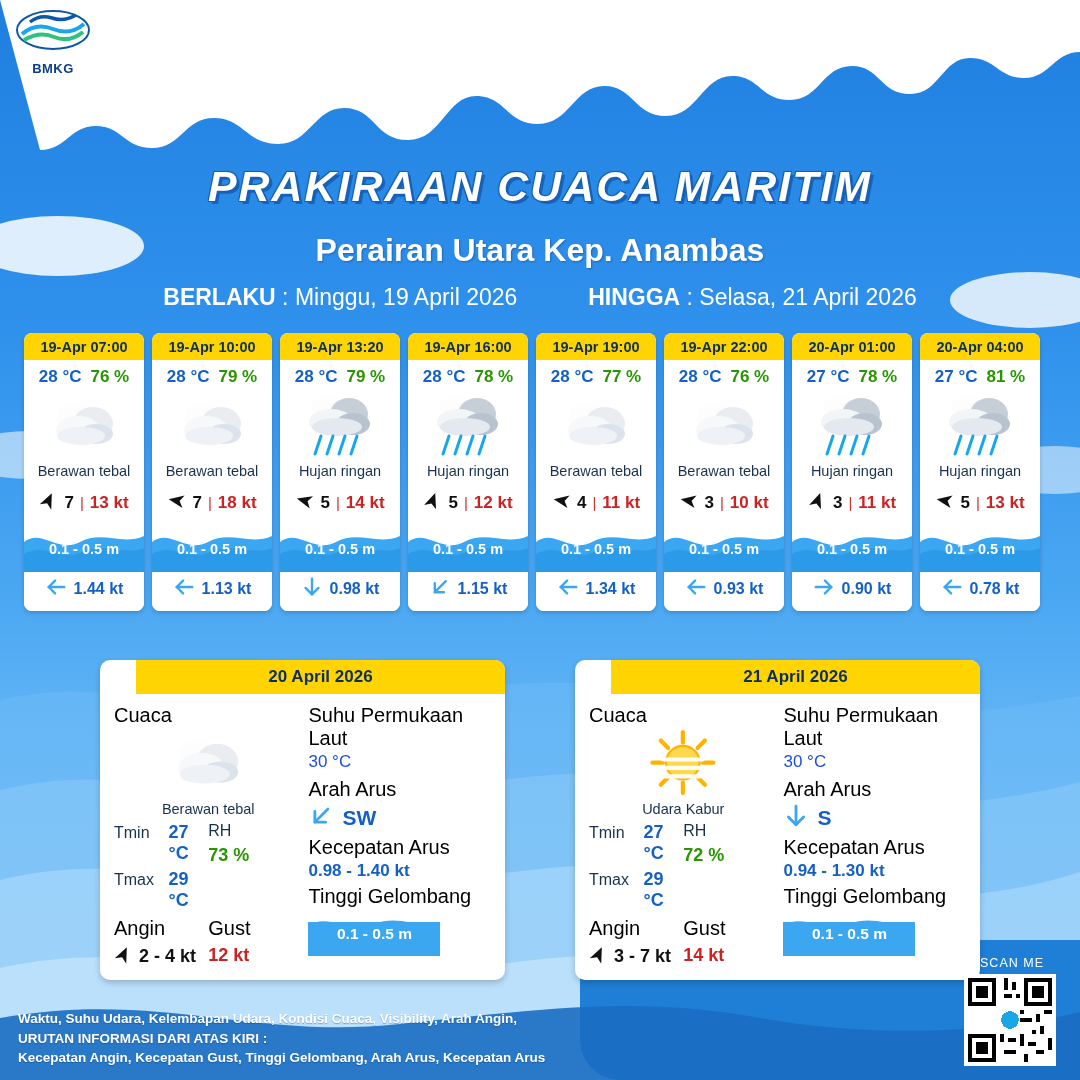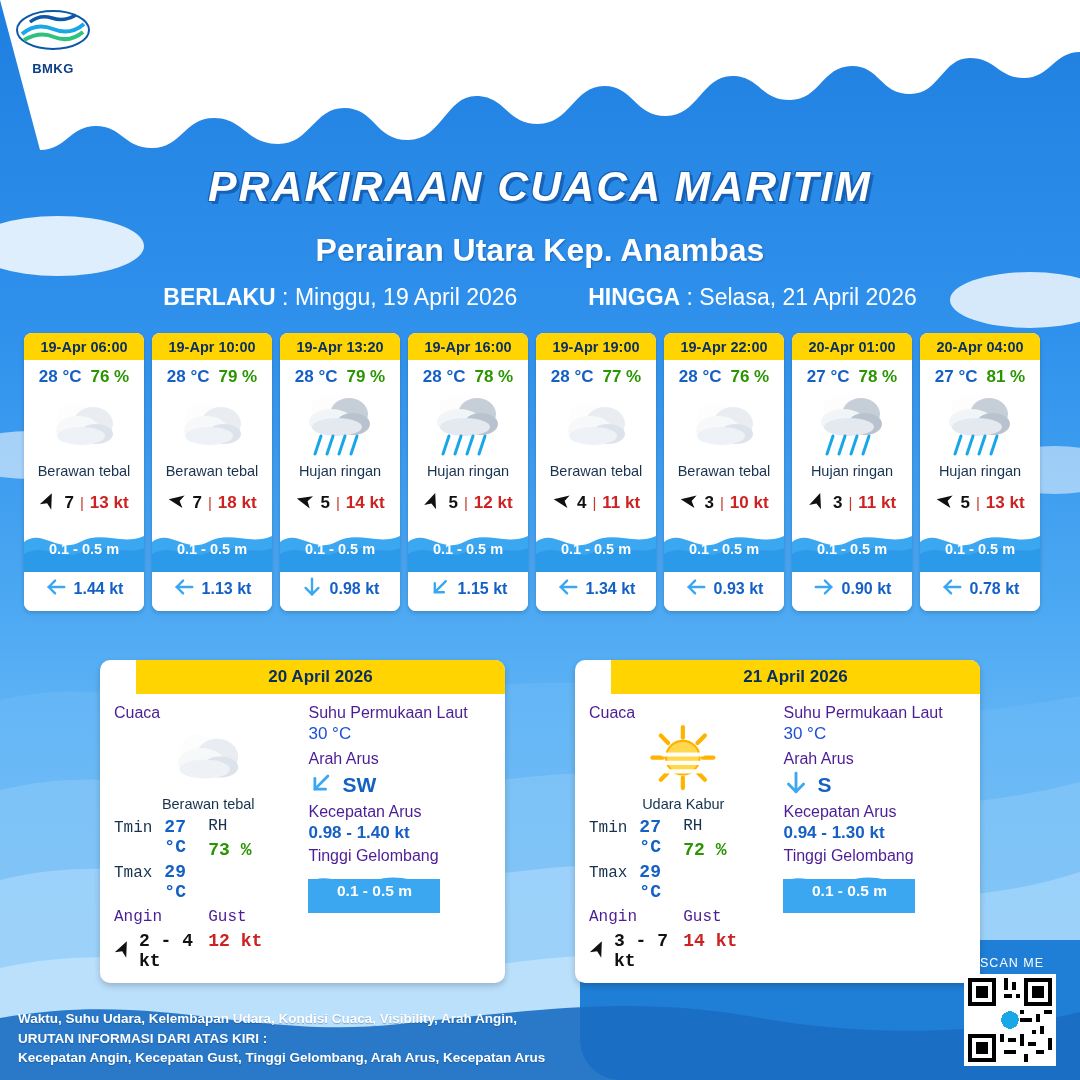--- a/index.html
+++ b/index.html
@@ -78,30 +78,30 @@
   .cur-row { display: flex; align-items: center; justify-content: center; gap: 7px; padding: 4px 16px 9px; background:#fff; }
   .cur-kt { font-size: 16px; color: #1560c4; font-weight: bold; }
 
   
   .daily { position: absolute; top: 660px; display: flex; gap: 70px; left: 100px; }
   .panel { width: 405px; background: #ffffff; border-radius: 10px; overflow: hidden; box-shadow: 0 3px 6px rgba(0,0,0,.2); }
   .panel-head { background: #ffd400; color: #0a2f5e; font-weight: bold; font-size: 17px; text-align: center; padding: 7px 0; margin-left: 36px; }
   .panel-body { display: flex; padding: 10px 14px 12px; }
   .pcol-l { width: 190px; }
   .pcol-r { width: 190px; padding-left: 6px; }
-  .lbl { font-size: 16px; color: #4c1d95; }
+  .lbl { font-size: 20px; color: #000000; }
   .pl-icon { height: 72px; display: flex; align-items: center; justify-content: center; }
   .pl-cond { font-size: 14.5px; color: #17324e; text-align: center; margin-top: 2px; }
   .kv { display: flex; align-items: baseline; margin-top: 5px; }
   .kv .k { font-size: 16px; color: #17324e; width: 62px; }
   .kv .v { font-size: 18px; font-weight: bold; color: #1560c4; }
   .kv .v.green { color: #2a9500; }
   .kv .v.red { color: #cc2222; }
   .two { display: flex; }
-  .two > div { flex: 1; font-family: Liberation Mono, monospace; }
+  .two > div { flex: 1; }
   .sst { font-size: 17px; color: #1d4ed8; margin-top: 2px; }
   .arus-val { display: flex; align-items: center; gap: 8px; margin: 2px 0 3px; }
   .arus-dir { font-size: 21px; font-weight: bold; color: #1560c4; }
   .spd { font-size: 17px; color: #1560c4; font-weight: bold; margin: 2px 0 4px; }
   .wave-box { position: relative; width: 132px; height: 44px; margin-top: 4px; }
   .wave-box .wave-txt2 { position: absolute; inset: 0; display: flex; align-items: center; justify-content: center; color: #fff; font-weight: bold; font-size: 15.5px; }
 
   
   .footer-note {
     position: absolute; left: 18px; bottom: 12px; color: #ffffff; font-size: 13.5px; font-weight: bold; line-height: 1.45;
@@ -153,21 +153,21 @@
 <div class="validity">
   <b>BERLAKU</b> :
   <span>Minggu, 19 April 2026</span>
   <span class="sp"></span>
   <b>HINGGA</b> :
   <span>Selasa, 21 April 2026</span>
 </div>
 
 <div class="cards" id="cards">
     <div class="card">
-    <div class="card-head">19-Apr 06:00</div>
+    <div class="card-head">19-Apr 07:00</div>
     <div class="card-tr">
       <span class="temp">28 °C</span>
       <span class="rh">76 %</span>
     </div>
     <div class="icon-box">
         <svg width="72" height="62" viewBox="0 0 72 62">
     <ellipse cx="26" cy="24" rx="17" ry="15" fill="#fdfdfd"></ellipse>
     <ellipse cx="45" cy="30" rx="20" ry="17" fill="#e9edf2"></ellipse>
     <ellipse cx="30" cy="36" rx="22" ry="14" fill="#f6f8fa"></ellipse>
     <ellipse cx="48" cy="40" rx="17" ry="10" fill="#dde3ea"></ellipse>

